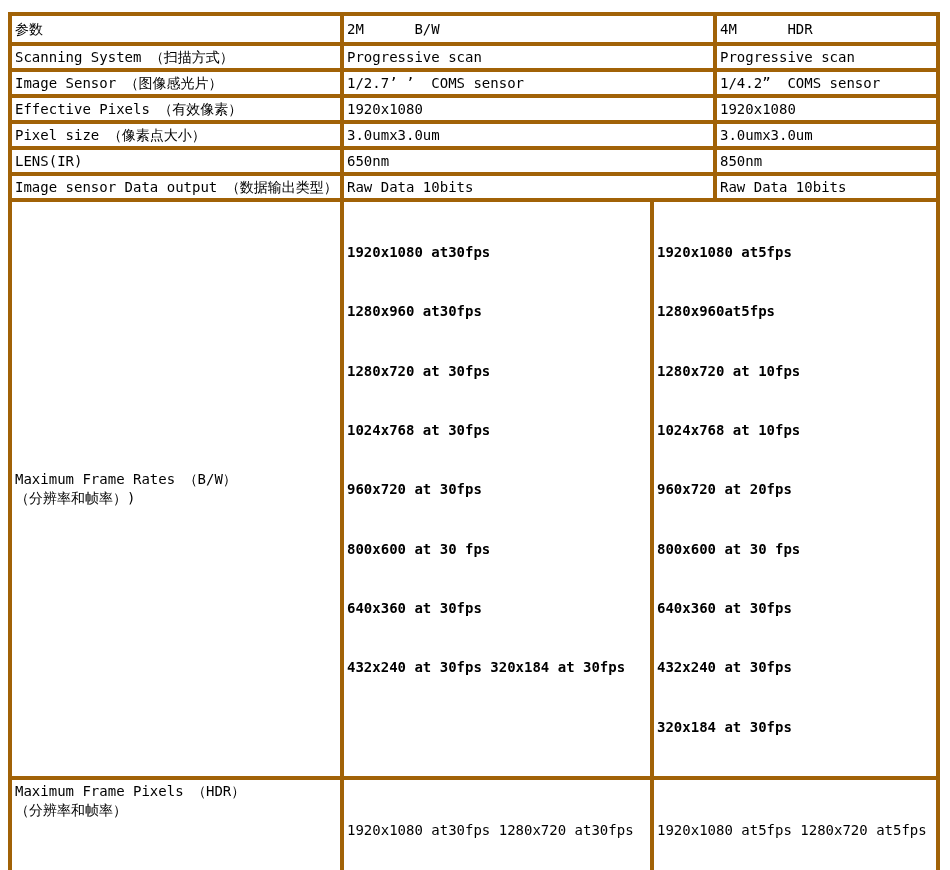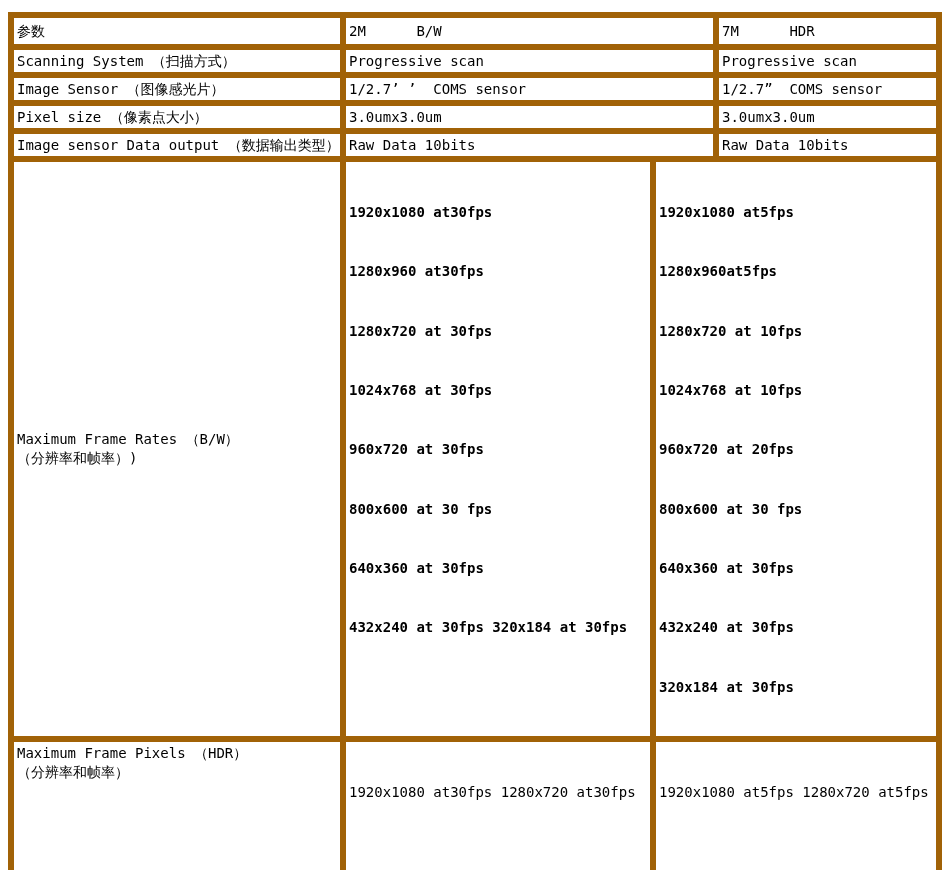--- a/index.html
+++ b/index.html
@@ -7,21 +7,21 @@
   .sheet { position:relative; padding:12px 0 0 8px; }
   table.spec {
     border-collapse:collapse;
     table-layout:fixed;
     width:928px;
     font-family:"DejaVu Sans Mono","Liberation Mono",monospace;
     font-size:14px;
     color:#000000;
   }
   td {
-    border:6px solid #a16207;
+    border:4px solid #a16207;
     padding:0 3px;
     overflow:hidden;
     white-space:pre;
     vertical-align:middle;
     line-height:1.35;
   }
   tr.rh  td { height:26px; }
   tr.r22 td { height:22px;border-radius:6px; }
   tr.rbw  { height:196px; }
   tr.rhdr { height:68px; }
@@ -38,37 +38,47 @@
     <col style="width:332px">
         <col style="width:310px">
         <col style="width:63px">
         <col style="width:223px">
   </colgroup>
 
   <tbody>
         <tr class="rh">
     <td>参数</td>
     <td colspan="2">2M      B/W</td>
-    <td>7M      HDR</td>
+    <td>4M      HDR</td>
   </tr>
 
   <tr class="r22">
     <td>Scanning System （扫描方式）</td>
     <td colspan="2">Progressive scan</td>
     <td>Progressive scan</td>
   </tr>
   <tr class="r22">
     <td>Image Sensor （图像感光片）</td>
     <td colspan="2">1/2.7’ ’  COMS sensor</td>
-    <td>1/2.7”  COMS sensor</td>
+    <td>1/4.2”  COMS sensor</td>
+  </tr>
+  <tr class="r22">
+    <td>Effective Pixels （有效像素）</td>
+    <td colspan="2">1920x1080</td>
+    <td>1920x1080</td>
   </tr>
   <tr class="r22">
     <td>Pixel size （像素点大小）</td>
     <td colspan="2">3.0umx3.0um</td>
     <td>3.0umx3.0um</td>
+  </tr>
+  <tr class="r22">
+    <td>LENS(IR)</td>
+    <td colspan="2">650nm</td>
+    <td>850nm</td>
   </tr>
   <tr class="r22">
     <td>Image sensor Data output （数据输出类型）</td>
     <td colspan="2">Raw Data 10bits</td>
     <td>Raw Data 10bits</td>
   </tr>
 
 
   <tr class="rbw">
     <td><div>Maximum Frame Rates （B/W）</div><div>（分辨率和帧率）)</div></td>

